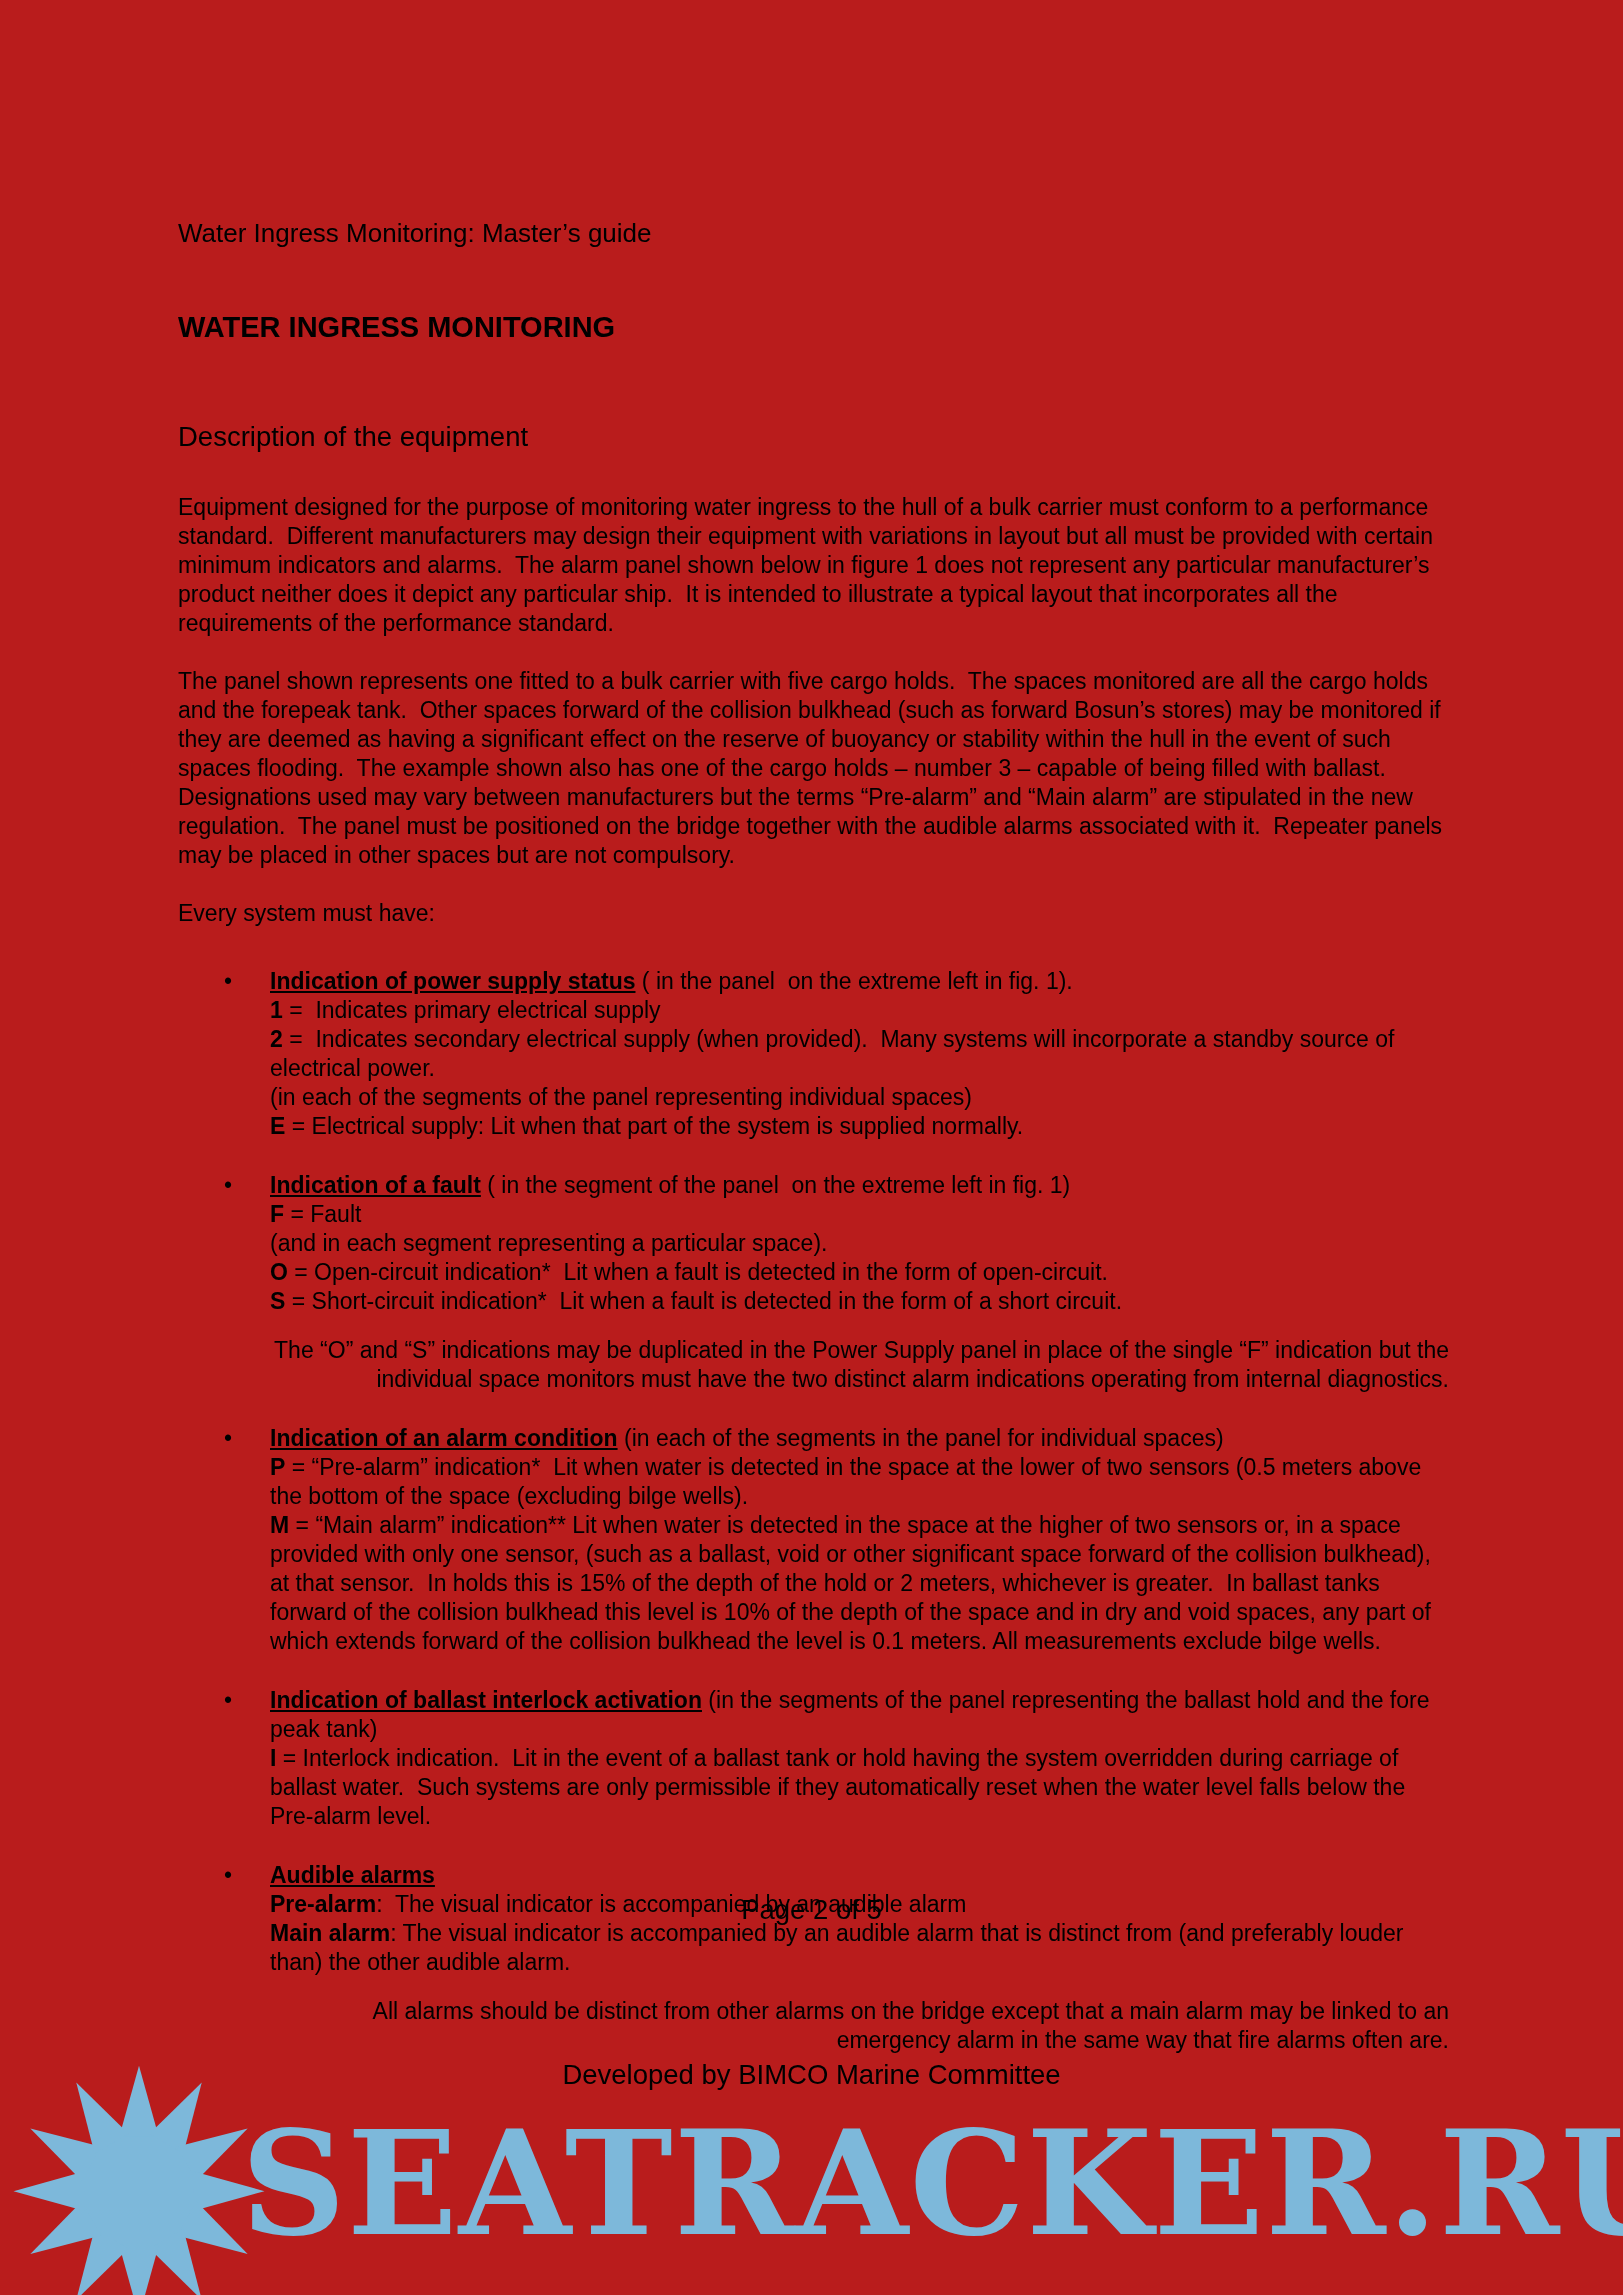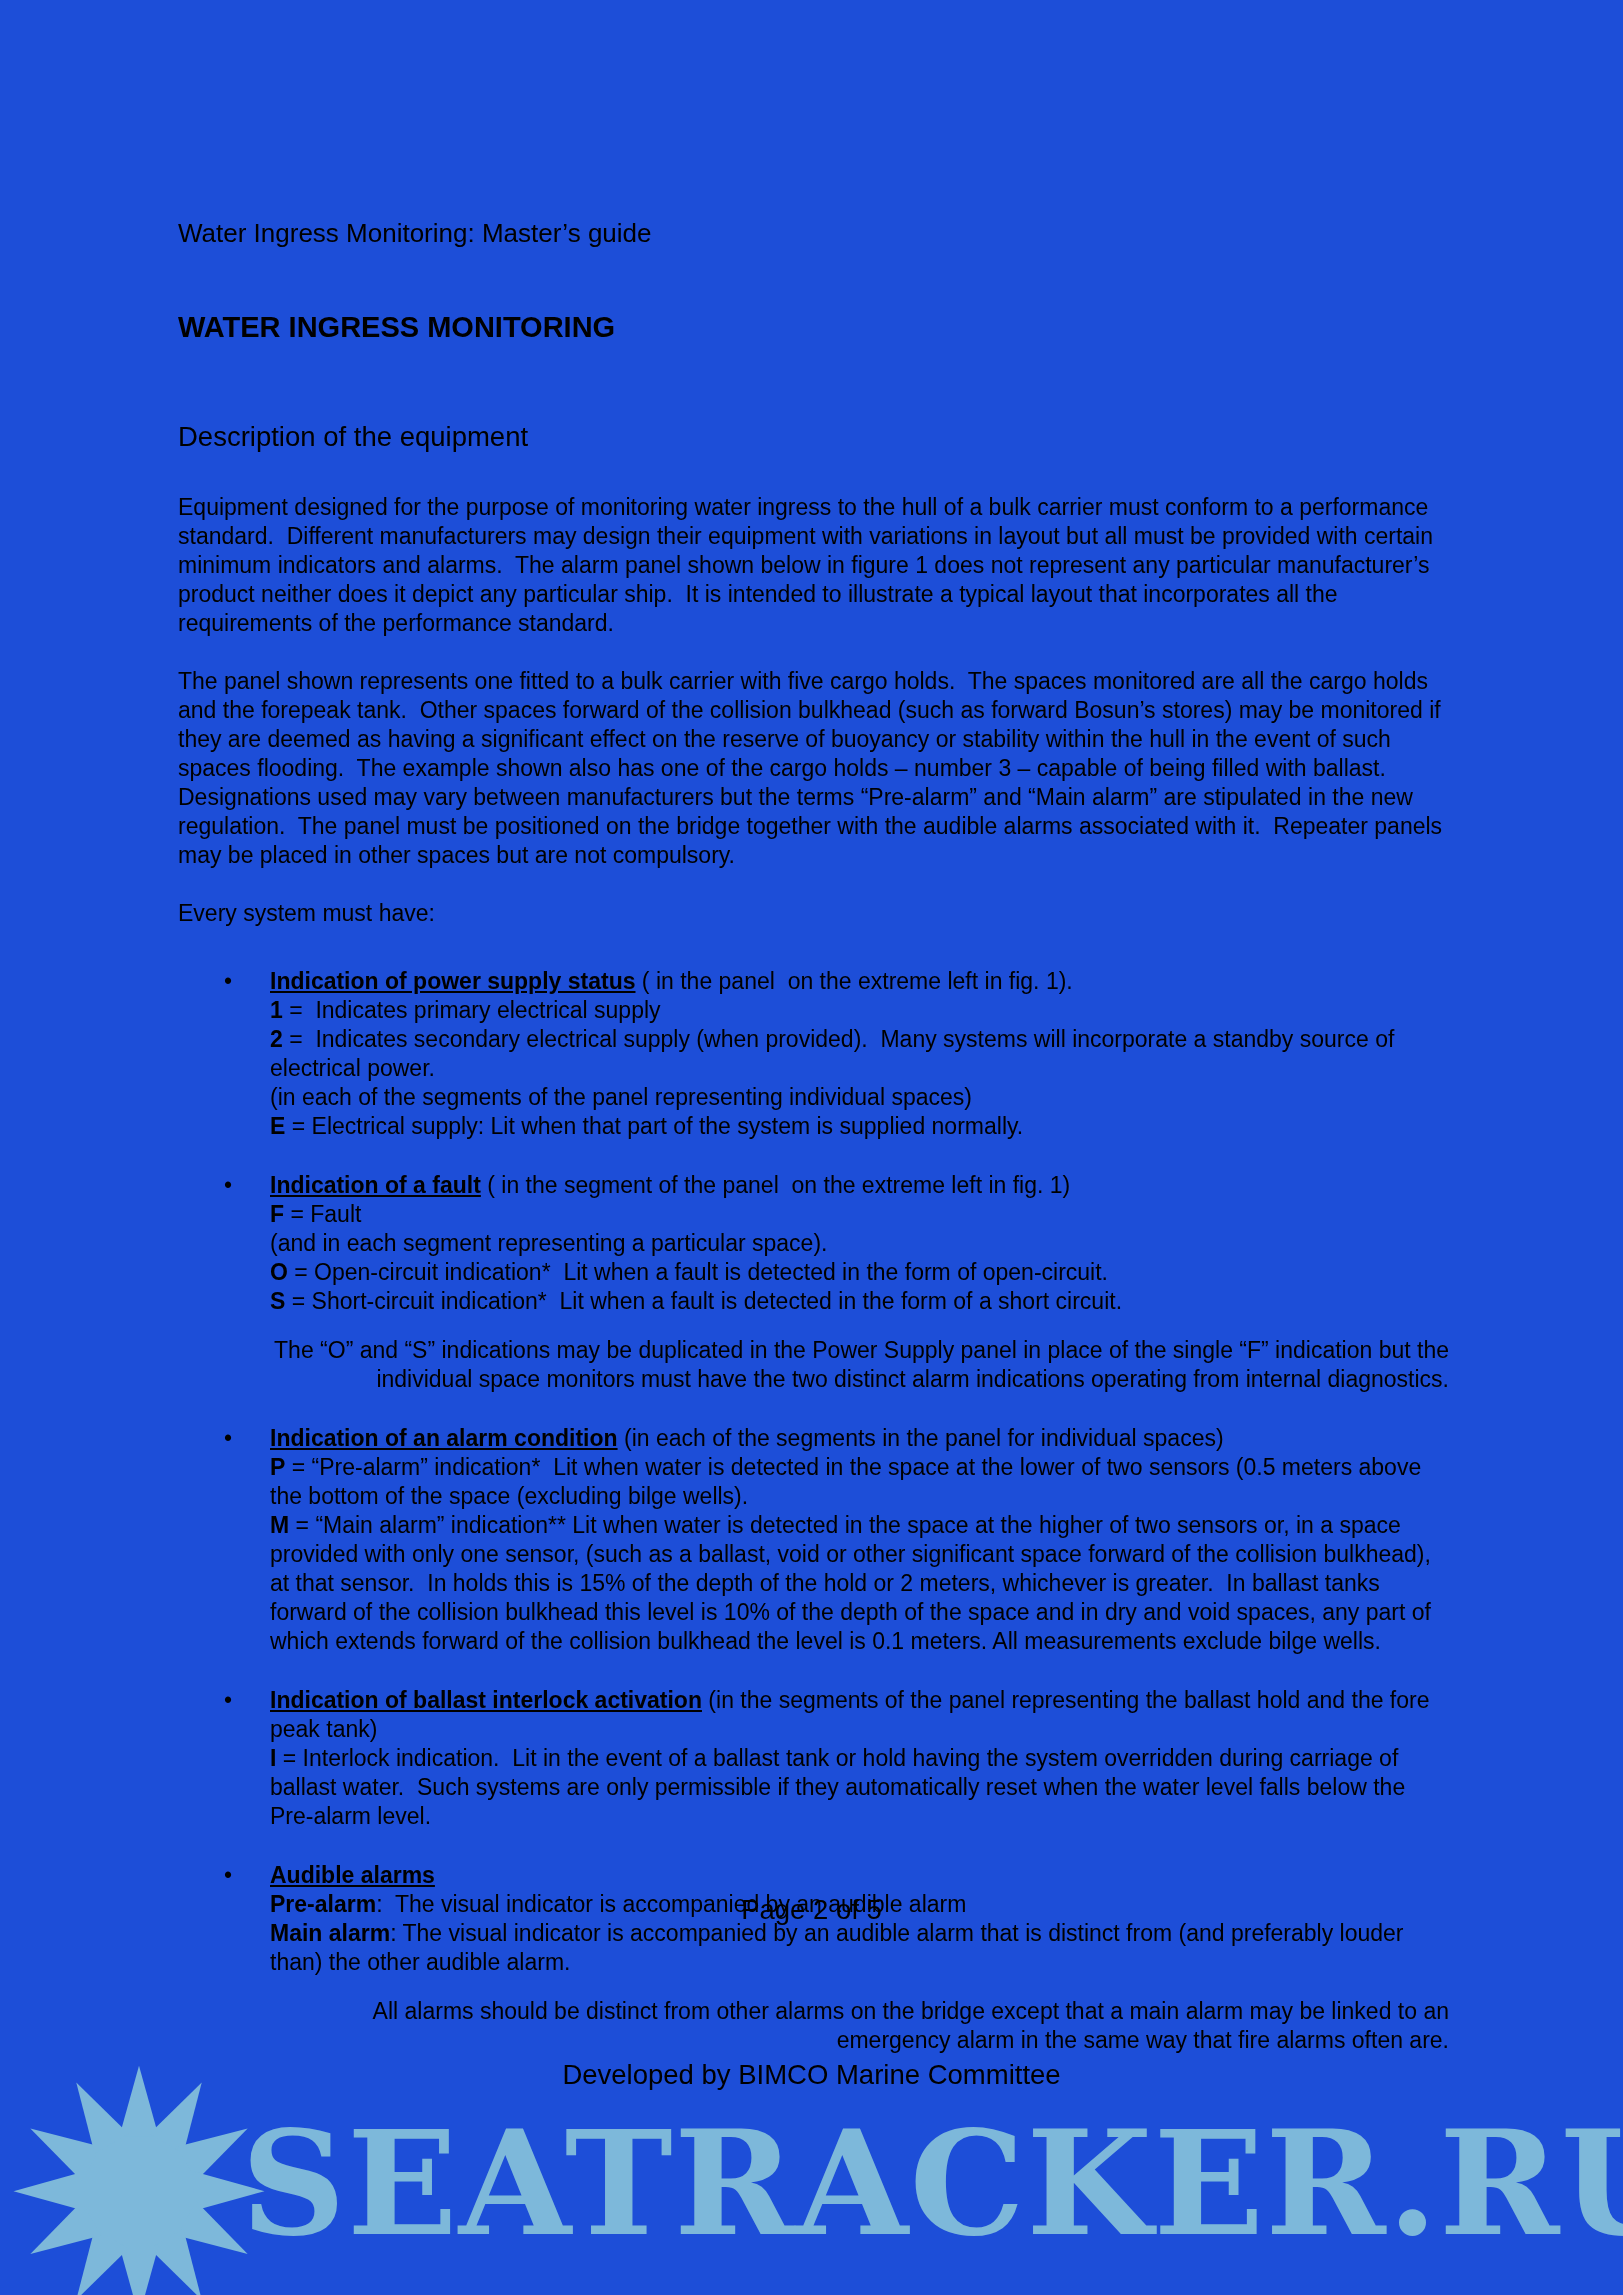--- a/index.html
+++ b/index.html
@@ -1,21 +1,21 @@
 <!DOCTYPE html>
 <html style="font-size:10.5px"><head>
 <meta charset="utf-8">
 <style>
   * { margin: 0; padding: 0; box-sizing: border-box; }
   html, body { background: #ffffff; }
   .page {
     position: relative;
     width: 1623px;
     height: 2295px;
-    background: #1d4ed8;
+    background: #b91c1c;
     color: #000000;
     font-family: "Liberation Sans", sans-serif;
     font-size: 23px;
     line-height: 29px;
     overflow: hidden;
   }
   .content { padding: 219px 174px 0 178px; }
 
   .running-header { font-size: 26px; margin-bottom: 65px; }
   .doc-title { font-size: 29px; font-weight: bold; margin-bottom: 80px; }

